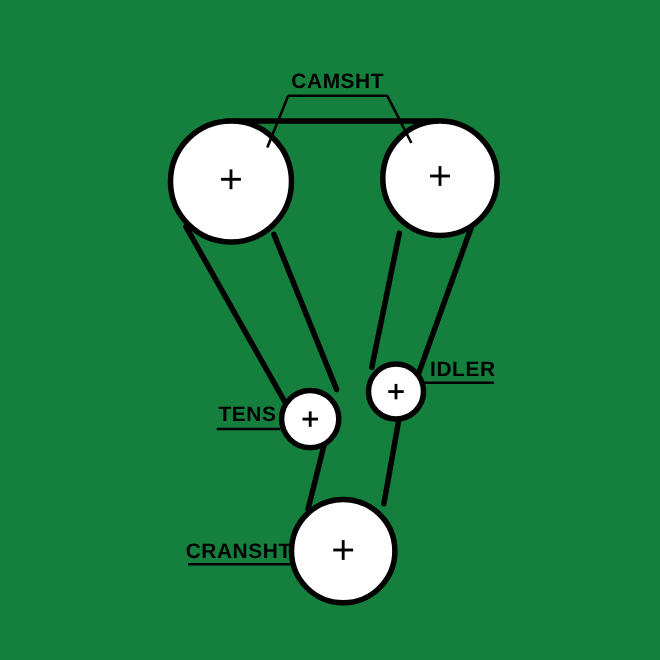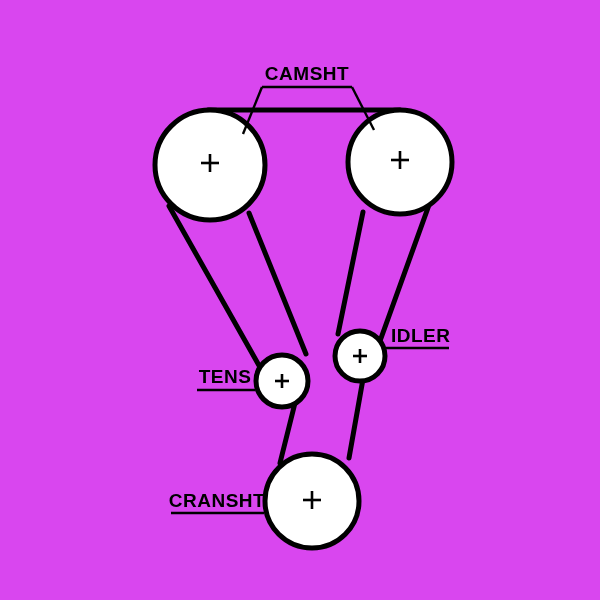--- a/index.html
+++ b/index.html
@@ -4,21 +4,21 @@
 <style>
   html, body {
     margin: 0;
     padding: 0;
     background: #ffffff;
   }
   .stage {
     position: relative;
     width: 600px;
     height: 600px;
-    background: #d946ef;
+    background: #15803d;
     overflow: hidden;
     font-family: "Liberation Sans", sans-serif;
   }
   svg {
     display: block;
   }
   .belt-line {
     stroke: #000000;
     stroke-width: 5;
     stroke-linecap: round;

